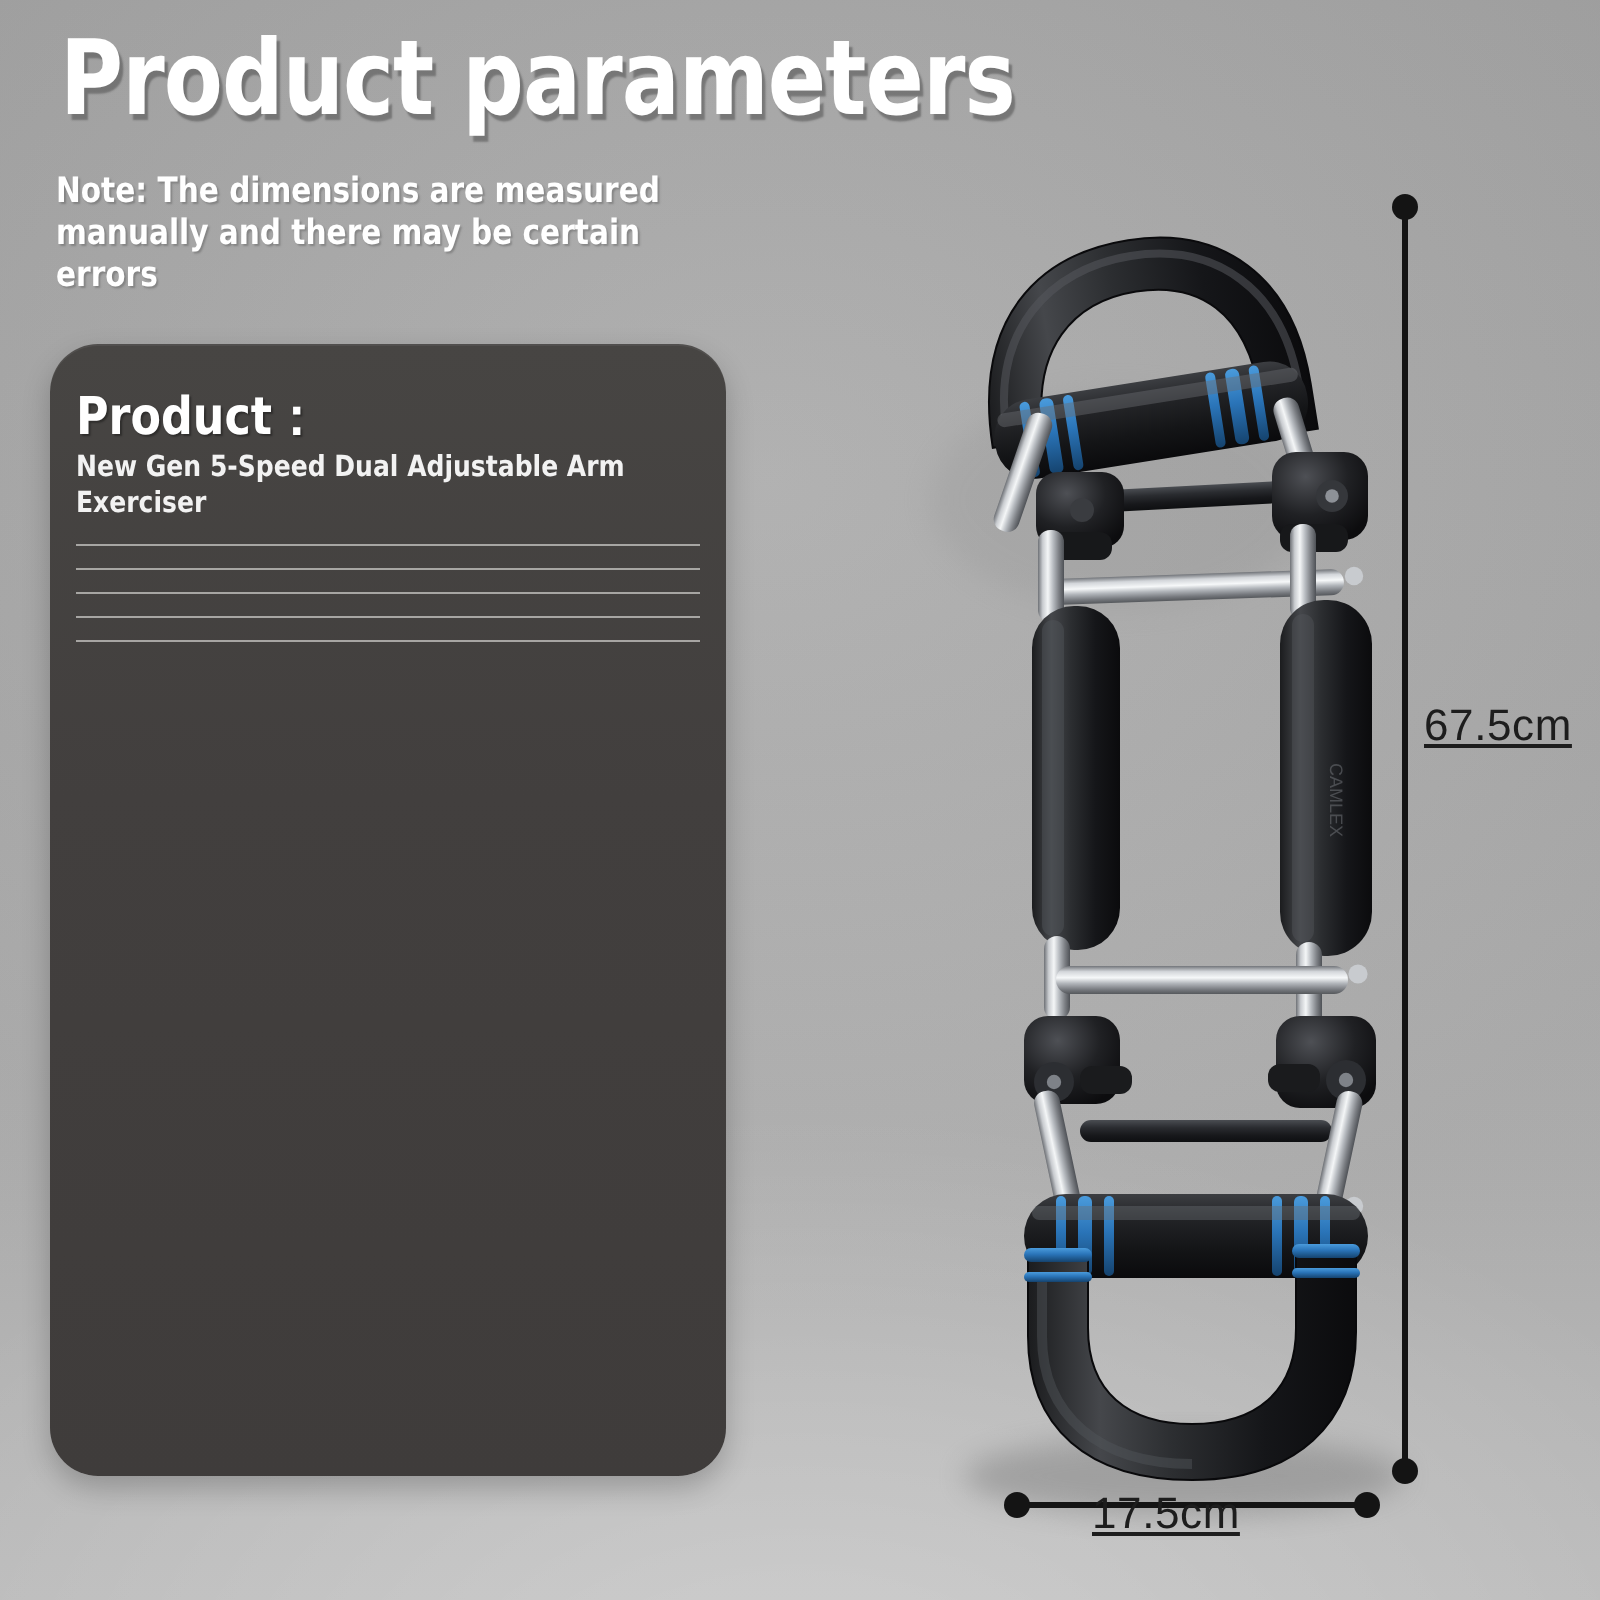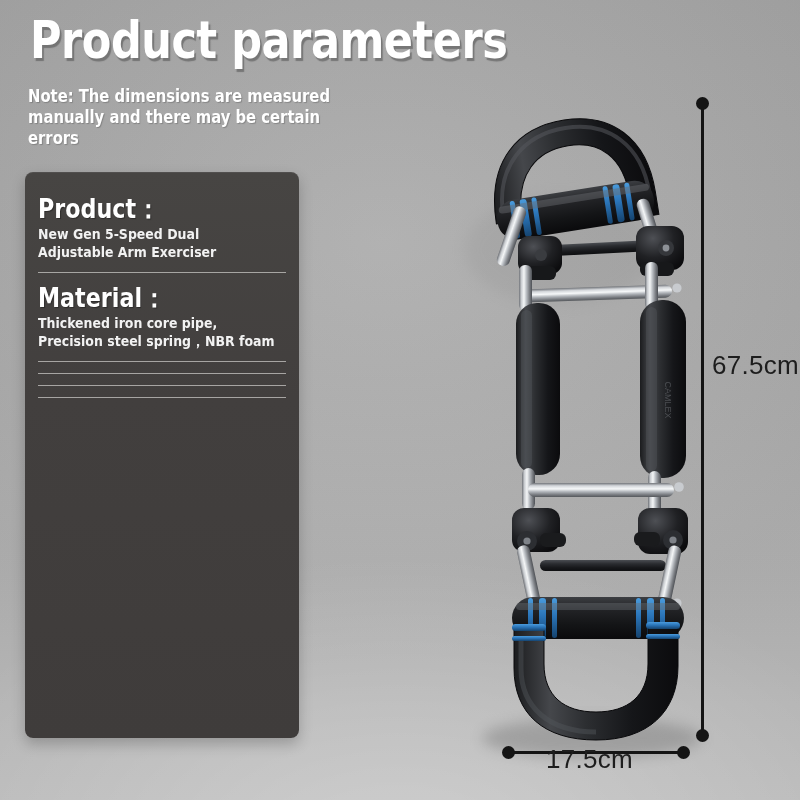--- a/index.html
+++ b/index.html
@@ -28,23 +28,23 @@
   .note{
     position:absolute;left:28px;top:86px;width:330px;
     font-family:"Liberation Sans Narrow","DejaVu Sans Condensed","Liberation Sans",sans-serif;
     font-weight:bold;font-size:17.5px;line-height:21px;color:#ffffff;
     transform:scaleX(.94);transform-origin:left top;
     text-shadow:1px 1px 1px rgba(70,70,70,.35);
   }
 
   
   .card{
-    position:absolute;left:25px;top:172px;width:274px;height:566px;
+    position:absolute;left:25px;top:172px;width:338px;height:566px;
     background:linear-gradient(180deg,#474543 0%,#423f3e 40%,#3f3c3b 100%);
-    border-radius:8px;
+    border-radius:24px;
     box-shadow:0 6px 14px rgba(0,0,0,.22), 0 1px 0 rgba(255,255,255,.06) inset;
     padding:1px;box-sizing:border-box;
   }
   .card-inner{position:absolute;left:13px;right:13px;top:22px;}
   .sec{margin:0 0 0 0;}
   .sec-h{
     font-family:"Liberation Sans Narrow","DejaVu Sans Condensed","Liberation Sans",sans-serif;
     font-weight:bold;color:#ffffff;font-size:26px;line-height:30px;
     transform:scaleX(.95);transform-origin:left center;
     margin:0 0 2px 0;white-space:nowrap;
@@ -53,22 +53,22 @@
   .sec-b{
     font-family:"Liberation Sans Narrow","DejaVu Sans Condensed","Liberation Sans",sans-serif;
     font-weight:bold;color:#f2f2f2;font-size:14.5px;line-height:17.5px;
     transform:scaleX(.96);transform-origin:left top;
     margin:0;
   }
   .divider{height:1px;background:#b9b7b5;margin:11px 0 10px 0;opacity:.85;}
 
   
   .dimlabel{
-    position:absolute;color:#1d1d1d;font-size:26px;
-    font-family:"Liberation Sans",sans-serif;letter-spacing:.3px;white-space:nowrap;
+    position:absolute;color:#1d1d1d;font-size:22px;
+    font-family:"Liberation Sans",sans-serif;letter-spacing:.3px;white-space:nowrap;text-decoration:underline;
   }
   #dim-v-label{left:712px;top:350px;}
   #dim-h-label{left:546px;top:744px;}
   .dimline{position:absolute;background:#141414;}
   .dimdot{position:absolute;width:13px;height:13px;border-radius:50%;background:#141414;}
 </style>
 </head>
 <body>
 
 <div id="page">
@@ -248,24 +248,20 @@
 
   <div class="card">
     <div class="card-inner">
 
       <div class="sec">
         <div class="sec-h">Product：</div>
         <div class="sec-b">New Gen 5-Speed Dual Adjustable Arm Exerciser</div>
       </div>
       <div class="divider"></div>
 
-      <div class="sec">
-        <div class="sec-h">Material：</div>
-        <div class="sec-b">Thickened iron core pipe, Precision steel spring，NBR foam</div>
-      </div>
       <div class="divider"></div>
 
       <div class="divider"></div>
 
       <div class="divider"></div>
 
       <div class="divider"></div>
 
     </div>
   </div>

